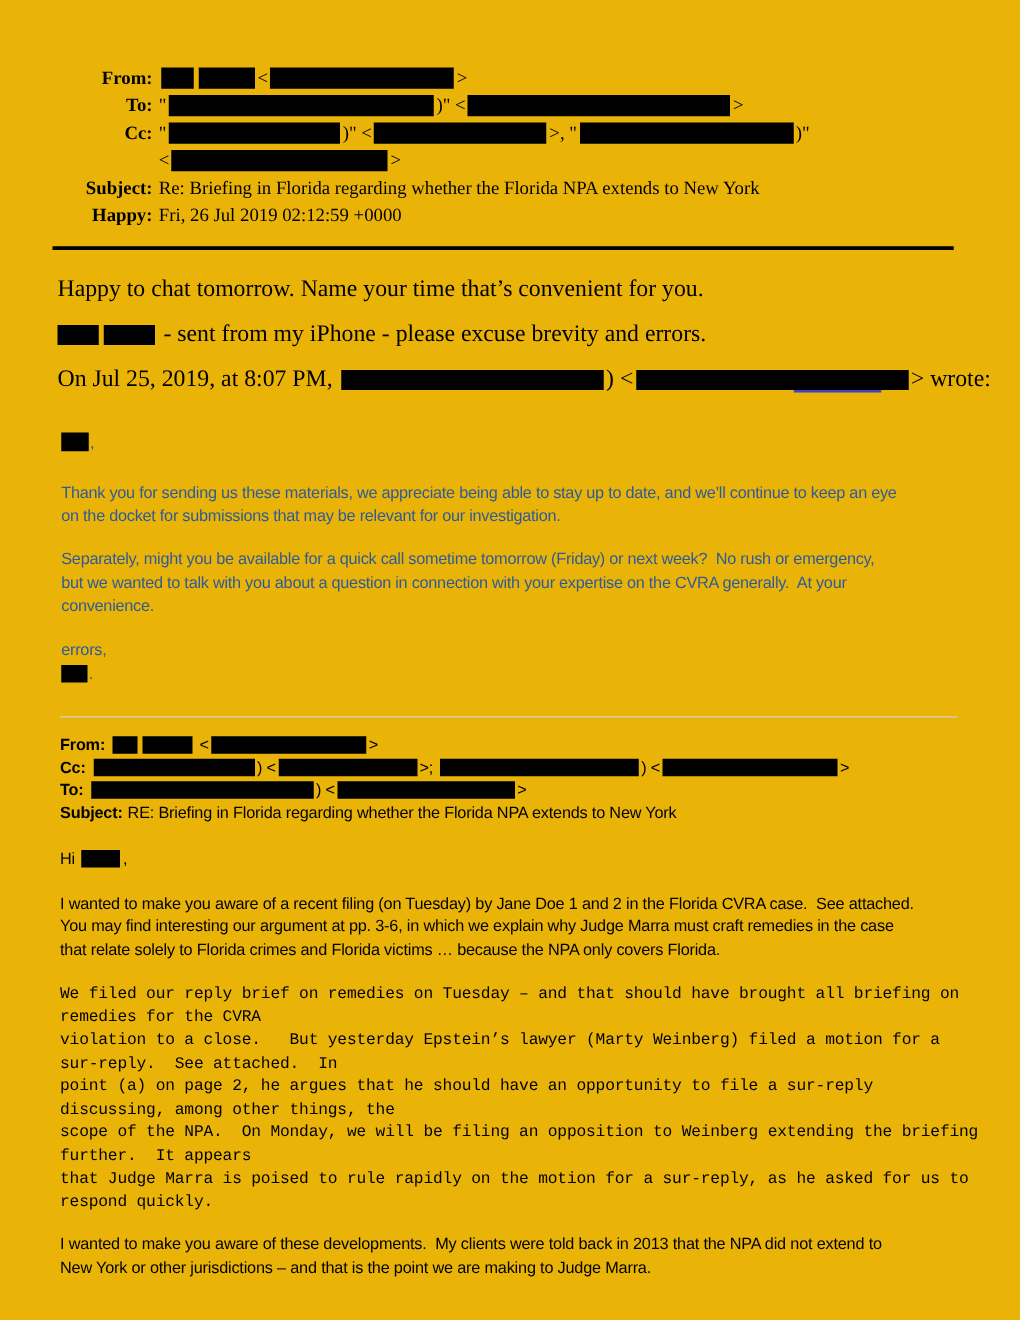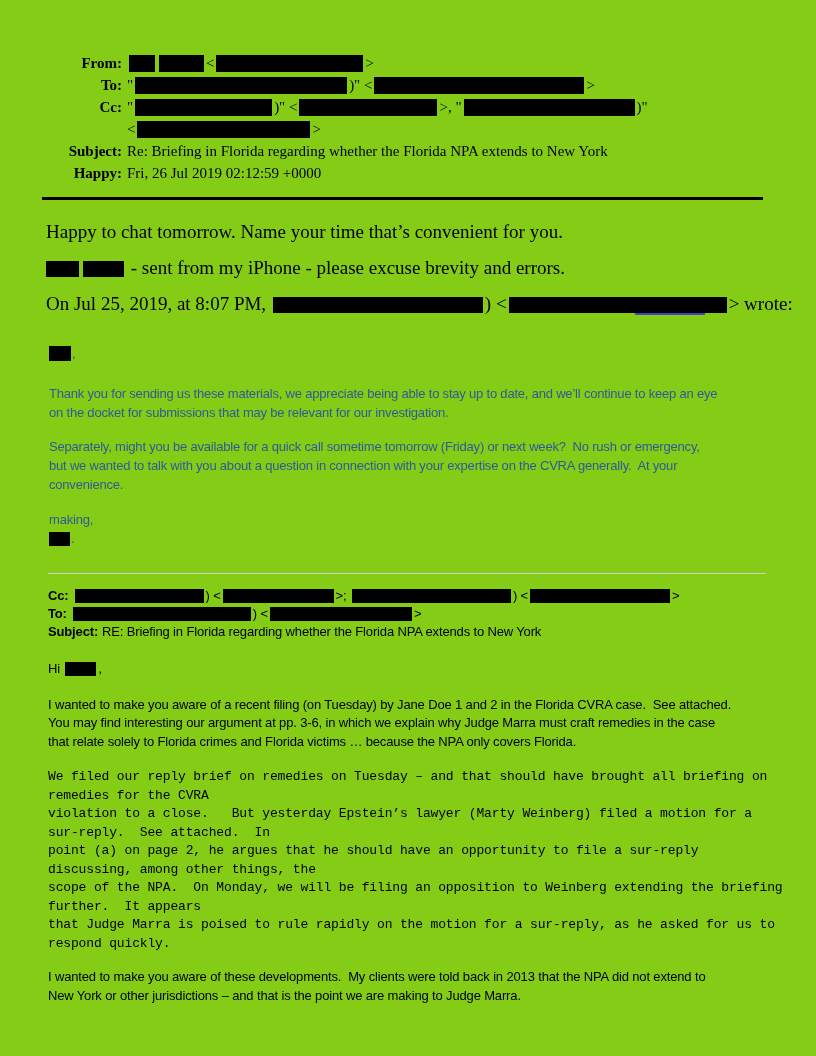--- a/index.html
+++ b/index.html
@@ -1,19 +1,19 @@
 <!DOCTYPE html>
 <html><head>
 <meta charset="utf-8">
 <style>
   html,body { margin:0; padding:0; background:#ffffff; }
   .page {
     position:relative;
     width:816px; height:1056px;
-    background:#84cc16;
+    background:#eab308;
     overflow:hidden;
     color:#000;
   }
 
   
   .h1 {
     margin:52px 0 0 46px;
     font-family:"Liberation Serif","DejaVu Serif",serif;
     font-size:15px;
   }
@@ -134,27 +134,30 @@
     </p>
   </div>
 
   <div class="blue">
     <p class="bl-greet"><span class="bar bbar" style="width:22px;height:15px"></span><span>,</span></p>
     <p class="bl-p1">Thank you for sending us these materials, we appreciate being able to stay up to date, and we’ll continue to keep an eye
 on the docket for submissions that may be relevant for our investigation.</p>
     <p class="bl-p2">Separately, might you be available for a quick call sometime tomorrow (Friday) or next week?  No rush or emergency,
 but we wanted to talk with you about a question in connection with your expertise on the CVRA generally.  At your
 convenience.</p>
-    <p class="bl-close">making,</p>
+    <p class="bl-close">errors,</p>
     <p><span class="bar bbar" style="width:21px"></span><span>.</span></p>
   </div>
 
   <div class="rule-thin"></div>
 
   <div class="h2">
+    <div class="h2row">
+      <span class="h2label">From:</span><span class="bar nbar" style="width:20px"></span><span class="bar nbar" style="width:40px"></span> <span>&lt;</span><span class="bar nbar" style="width:124px"></span><span>&gt;</span>
+    </div>
     <div class="h2row">
       <span class="h2label">Cc:</span><span class="bar nbar" style="width:129px"></span><span>) &lt;</span><span class="bar nbar" style="width:111px"></span><span>&gt;;</span> <span class="bar nbar" style="width:159px"></span><span>) &lt;</span><span class="bar nbar" style="width:140px"></span><span>&gt;</span>
     </div>
     <div class="h2row">
       <span class="h2label">To:</span><span class="bar nbar" style="width:178px"></span><span>) &lt;</span><span class="bar nbar" style="width:142px"></span><span>&gt;</span>
     </div>
     <div class="h2row">
       <span class="h2label">Subject:</span><span>RE: Briefing in Florida regarding whether the Florida NPA extends to New York</span>
     </div>
   </div>

